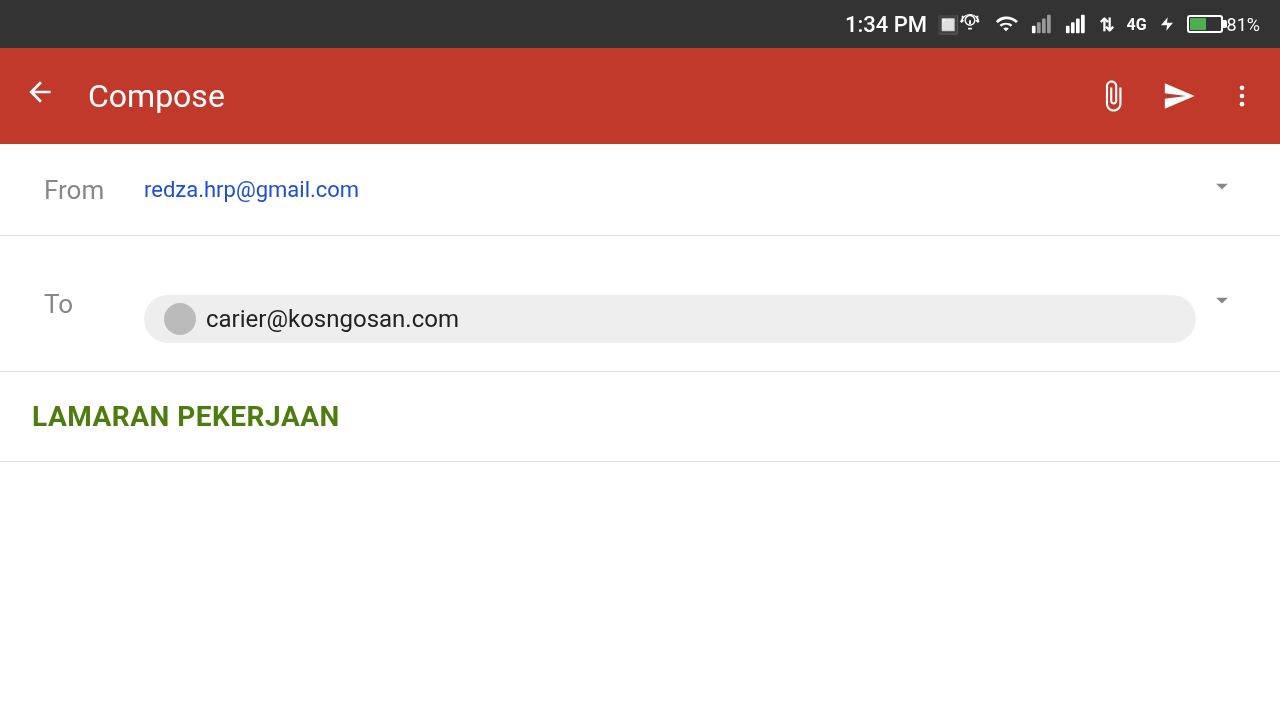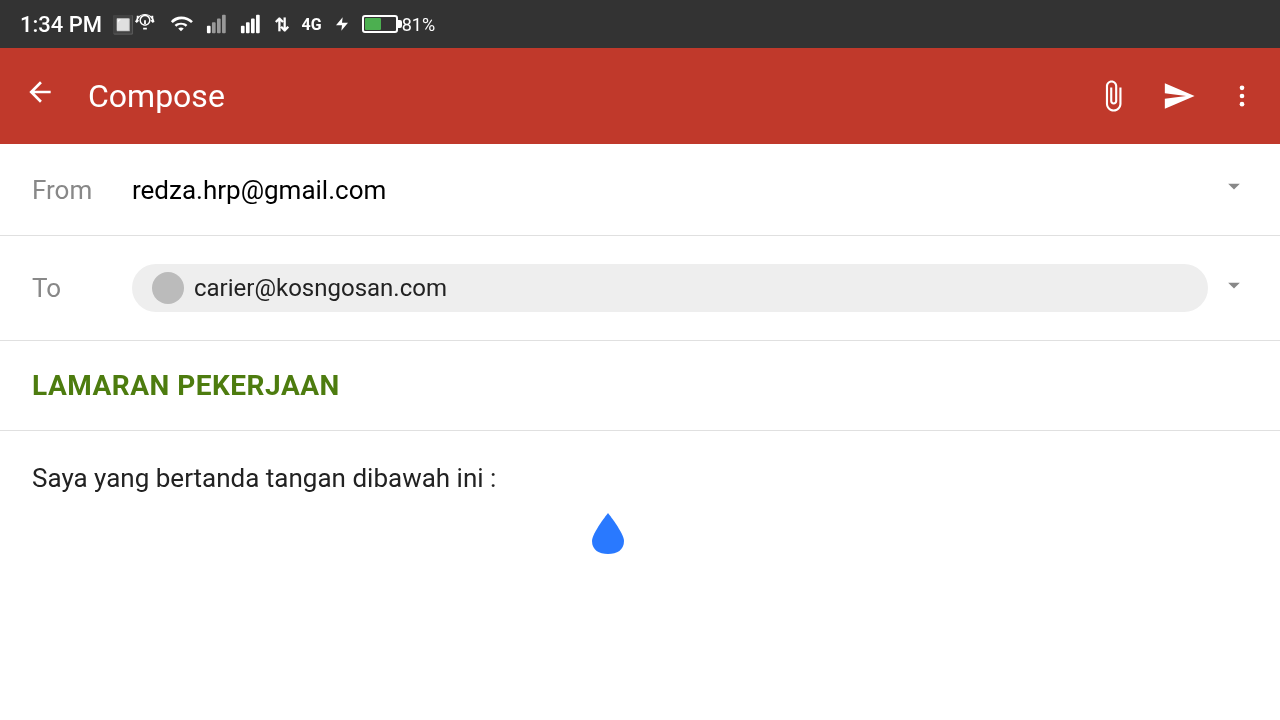--- a/index.html
+++ b/index.html
@@ -12,21 +12,21 @@
       overflow: hidden;
     }
 
     
     .status-bar {
       width: 100%;
       height: 48px;
       background: #333;
       display: flex;
       align-items: center;
-      justify-content: flex-start;
+      justify-content: flex-end;
       padding: 0 20px;
     }
     .status-bar-left {
       color: #fff;
       font-size: 22px;
       font-weight: 500;
       display: flex;
       align-items: center;
       gap: 10px;
     }
@@ -113,32 +113,32 @@
       width: 100%;
       height: calc(720px - 48px - 96px);
       background: #fff;
       overflow-y: auto;
     }
 
     
     .field-row {
       display: flex;
       align-items: center;
-      padding: 28px 32px;
+      padding: 28px 44px;
       border-bottom: 1px solid #e0e0e0;
       min-height: 80px;
     }
     .field-label {
       color: #888;
       font-size: 26px;
       min-width: 100px;
     }
     .field-value {
-      color: #000000;
-      font-size: 26px;
+      color: #1d4ed8;
+      font-size: 22px;
       flex: 1;
     }
     .field-chevron {
       color: #888;
       font-size: 28px;
       margin-left: 12px;
     }
 
     
     .to-chip {
@@ -280,40 +280,31 @@
     <span class="field-value">redza.hrp@gmail.com</span>
     <span class="field-chevron">
       <svg width="28" height="28" viewBox="0 0 24 24" fill="#888">
         <path d="M7 10l5 5 5-5z"></path>
       </svg>
     </span>
   </div>
 
   <div class="field-row">
     <span class="field-label">To</span>
-    <div style="flex:1;">
+    <div style="flex:1;margin-top:31px;">
       <div class="to-chip">
         <div class="to-chip-avatar"></div>
         <span>carier@kosngosan.com</span>
       </div>
     </div>
     <span class="field-chevron">
       <svg width="28" height="28" viewBox="0 0 24 24" fill="#888">
         <path d="M7 10l5 5 5-5z"></path>
       </svg>
     </span>
   </div>
 
   <div class="subject-row">
     <span class="subject-text">LAMARAN PEKERJAAN</span>
   </div>
 
-  <div class="body-area">
-    <span class="body-text">Saya yang bertanda tangan dibawah ini :</span>
-    
-    <div class="water-drop">
-      <svg viewBox="0 0 36 44" fill="none" xmlns="http://www.w3.org/2000/svg">
-        <path d="M18 2 C18 2 2 22 2 30 C2 39 9 43 18 43 C27 43 34 39 34 30 C34 22 18 2 18 2Z" fill="#2979FF"></path>
-      </svg>
-    </div>
-  </div>
 
 </div>
 
 </body></html>

